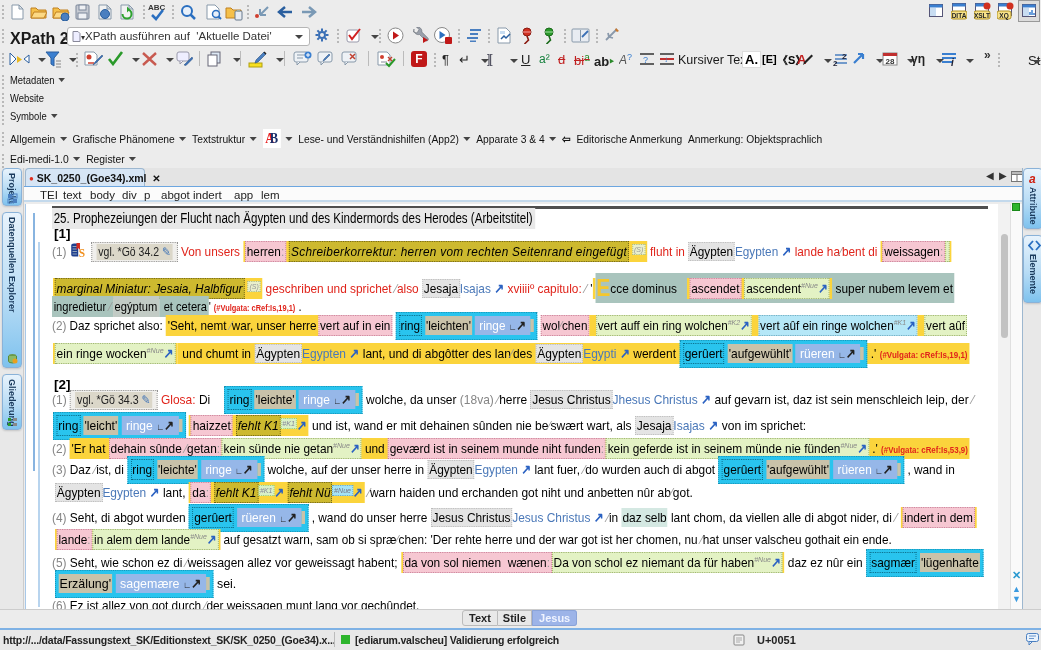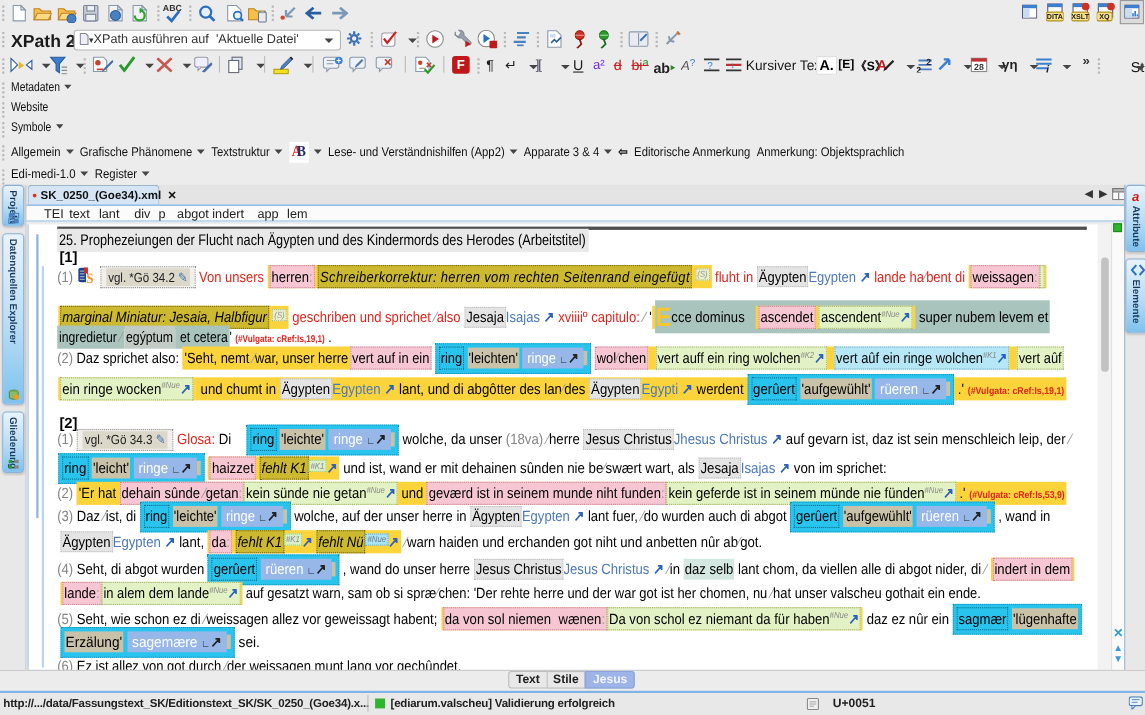--- a/index.html
+++ b/index.html
@@ -296,21 +296,21 @@
       </svg>
 <div class="abs" style="left:403px;top:51px;width:1px;height:15px;background:#bbb"></div>
 <div class="abs" style="left:411px;top:51px;width:16px;height:16px;background:#c01818;border-radius:3px;color:#fff;font-weight:bold;font-size:12px;text-align:center;line-height:16px">F</div>
 <div class="handle" style="left:434px;top:53px"></div>
 <span class="abs" style="left:442px;top:52px;font-size:13px;color:#222">¶</span>
 <span class="abs" style="left:459px;top:52px;font-size:13px;color:#222">↵</span>
       <span class="dd abs" style="left:476px;top:59px"></span>
 <span class="abs" style="left:487px;top:52px;font-size:12px;color:#445;letter-spacing:-1px">][</span>
       <span class="dd abs" style="left:505px;top:59px"></span>
 <span class="abs" style="left:521px;top:52px;font-size:13px;color:#222;text-decoration:underline">U</span>
-<span class="abs" style="left:539px;top:52px;font-size:12px;color:#6d28d9">a²</span>
+<span class="abs" style="left:539px;top:52px;font-size:12px;color:#15803d">a²</span>
 <span class="abs" style="left:558px;top:52px;font-size:13px;color:#c02020;text-decoration:line-through">d</span>
 <span class="abs" style="left:574px;top:52px;font-size:13px;color:#c02020;text-decoration:line-through">bi<span style="color:#2a8a2a;font-size:10px;vertical-align:4px">a</span></span>
 <span class="abs" style="left:594px;top:52px;font-size:13px;color:#222;font-weight:bold">ab<span style="color:#2a8a2a">‣</span></span>
 <svg class="abs" style="left:619px;top:52px" width="16" height="14">
         <text x="0" y="12" font-size="12" fill="#555" font-style="italic">A</text>
         <text x="8" y="8" font-size="9" fill="#3a7fd0">?</text>
       </svg>
 <svg class="abs" style="left:639px;top:52px" width="17" height="14">
         <path d="M1 2 h14 M1 12 h14" stroke="#333" stroke-width="1.6"></path>
         <text x="4" y="11" font-size="9" fill="#3a7fd0">?</text>
@@ -376,21 +376,21 @@
       <rect x="0.5" y="0.5" width="11" height="10" fill="#fff" stroke="#777"></rect>
       <rect x="0.5" y="0.5" width="11" height="3" fill="#bbb" stroke="#777"></rect>
       <line x1="6" y1="4" x2="6" y2="11" stroke="#777"></line>
     </svg>
 <div class="abs" style="left:0;top:186px;width:1041px;height:2px;background:#6ca6e0"></div>
 
 <div class="abs" style="left:24px;top:187px;width:1017px;height:15px;background:#fbfbfb;border-bottom:2px solid #c3d9ec"></div>
 <div style="position:absolute;top:189px;font-size:11.5px;color:#222">
       <span class="abs" style="left:40px">TEI</span>
       <span class="abs" style="left:63px">text</span>
-      <span class="abs" style="left:90px">lant</span>
+      <span class="abs" style="left:90px">body</span>
       <span class="abs" style="left:122px">div</span>
       <span class="abs" style="left:144px">p</span>
       <span class="abs" style="left:161px">abgot</span>
       <span class="abs" style="left:193px">indert</span>
       <span class="abs" style="left:234px">app</span>
       <span class="abs" style="left:261px">lem</span>
     </div>
 
 <div class="abs" style="left:0;top:168px;width:24px;height:461px;background:#e8e8e8;border-right:1px solid #ccc"></div>
 <div class="vtab" style="left:2px;top:168px;height:38px">

